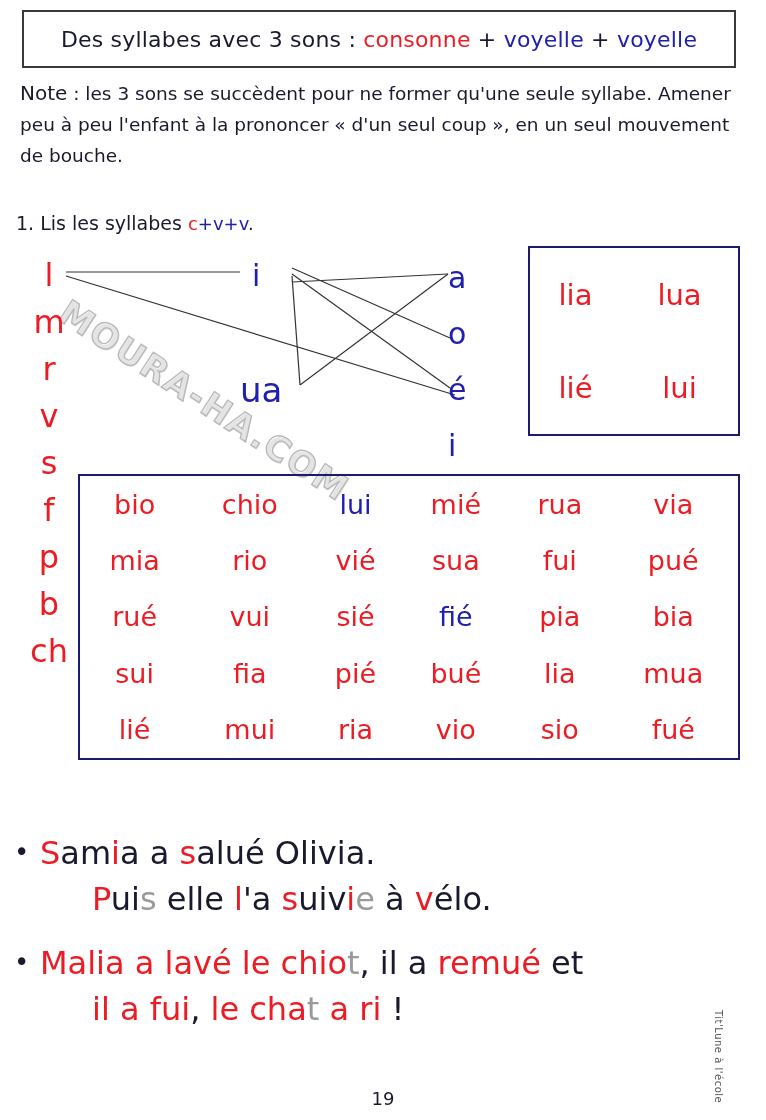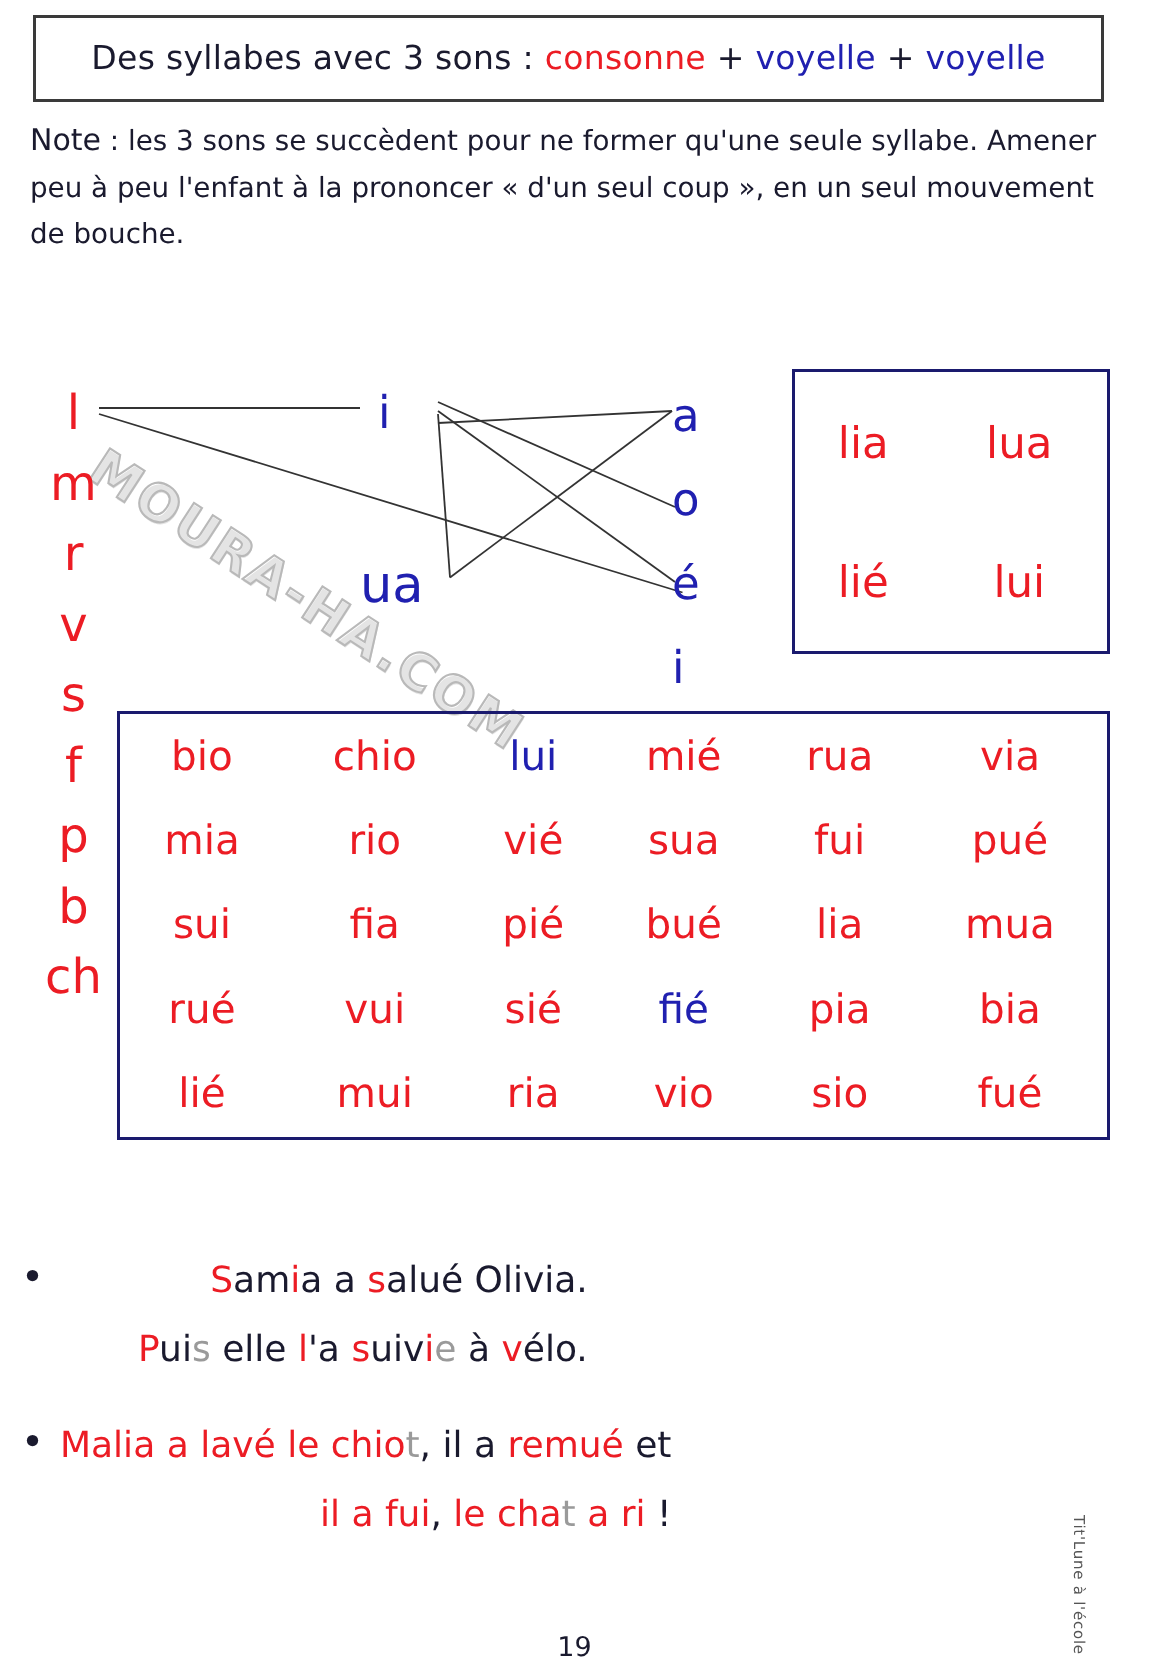--- a/index.html
+++ b/index.html
@@ -209,23 +209,22 @@
     align-items: flex-start;
   }
   .bullet {
     font-size: 26px;
     line-height: 44px;
     color: #1a1a2e;
     width: 26px;
     flex: none;
   }
   .phrase {
-    font-size: 24px;
+    font-size: 32px;
     line-height: 46px;
-    text-align: right;
   }
   .phrase.second-line {
     margin-left: 52px;
   }
   .p-gap { height: 18px; }
 
   
   .page-num {
     position: absolute;
     left: 0;
@@ -253,20 +252,23 @@
   <div class="title-box">
     <div class="title-line">
       <span class="blk">Des syllabes avec 3 sons  : </span><span class="red">consonne</span><span class="blk"> + </span><span class="blu">voyelle</span><span class="blk"> + </span><span class="blu">voyelle</span>
     </div>
   </div>
 
   <div class="note">
     <span class="note-word">Note</span><span> : les 3 sons se succèdent pour ne former qu'une seule syllabe. Amener peu à peu l'enfant à la prononcer «  d'un seul coup  », en un seul mouvement de bouche.</span>
   </div>
 
+  <div class="ex1-head">
+    <span>1. Lis les syllabes  </span><span class="code"><span>c</span><span class="v">+v</span><span class="v">+v</span><span class="blk" style="color:#1a1a2e">.</span></span>
+  </div>
 
   <svg class="lines-svg" viewBox="0 0 520 220">
     <line x1="66" y1="32" x2="240" y2="32" stroke="#333" stroke-width="1.2"></line>
     <line x1="66" y1="36" x2="455" y2="155" stroke="#333" stroke-width="1.2"></line>
     <line x1="292" y1="28" x2="450" y2="98" stroke="#333" stroke-width="1.2"></line>
     <line x1="292" y1="34" x2="450" y2="148" stroke="#333" stroke-width="1.2"></line>
     <line x1="292" y1="42" x2="448" y2="34" stroke="#333" stroke-width="1.2"></line>
     <line x1="292" y1="36" x2="300" y2="145" stroke="#333" stroke-width="1.2"></line>
     <line x1="300" y1="145" x2="448" y2="34" stroke="#333" stroke-width="1.2"></line>
   </svg>
@@ -325,34 +327,34 @@
       </tr>
       <tr>
         <td>mia</td>
         <td>rio</td>
         <td>vié</td>
         <td>sua</td>
         <td>fui</td>
         <td>pué</td>
       </tr>
       <tr>
+        <td>rué</td>
+        <td>vui</td>
+        <td>sié</td>
+        <td class="blue">fié</td>
+        <td>pia</td>
+        <td>bia</td>
+      </tr>
+      <tr>
         <td>sui</td>
         <td>fia</td>
         <td>pié</td>
         <td>bué</td>
         <td>lia</td>
         <td>mua</td>
-      </tr>
-      <tr>
-        <td>rué</td>
-        <td>vui</td>
-        <td>sié</td>
-        <td class="blue">fié</td>
-        <td>pia</td>
-        <td>bia</td>
       </tr>
       <tr>
         <td>lié</td>
         <td>mui</td>
         <td>ria</td>
         <td>vio</td>
         <td>sio</td>
         <td>fué</td>
       </tr>
     </tbody>

